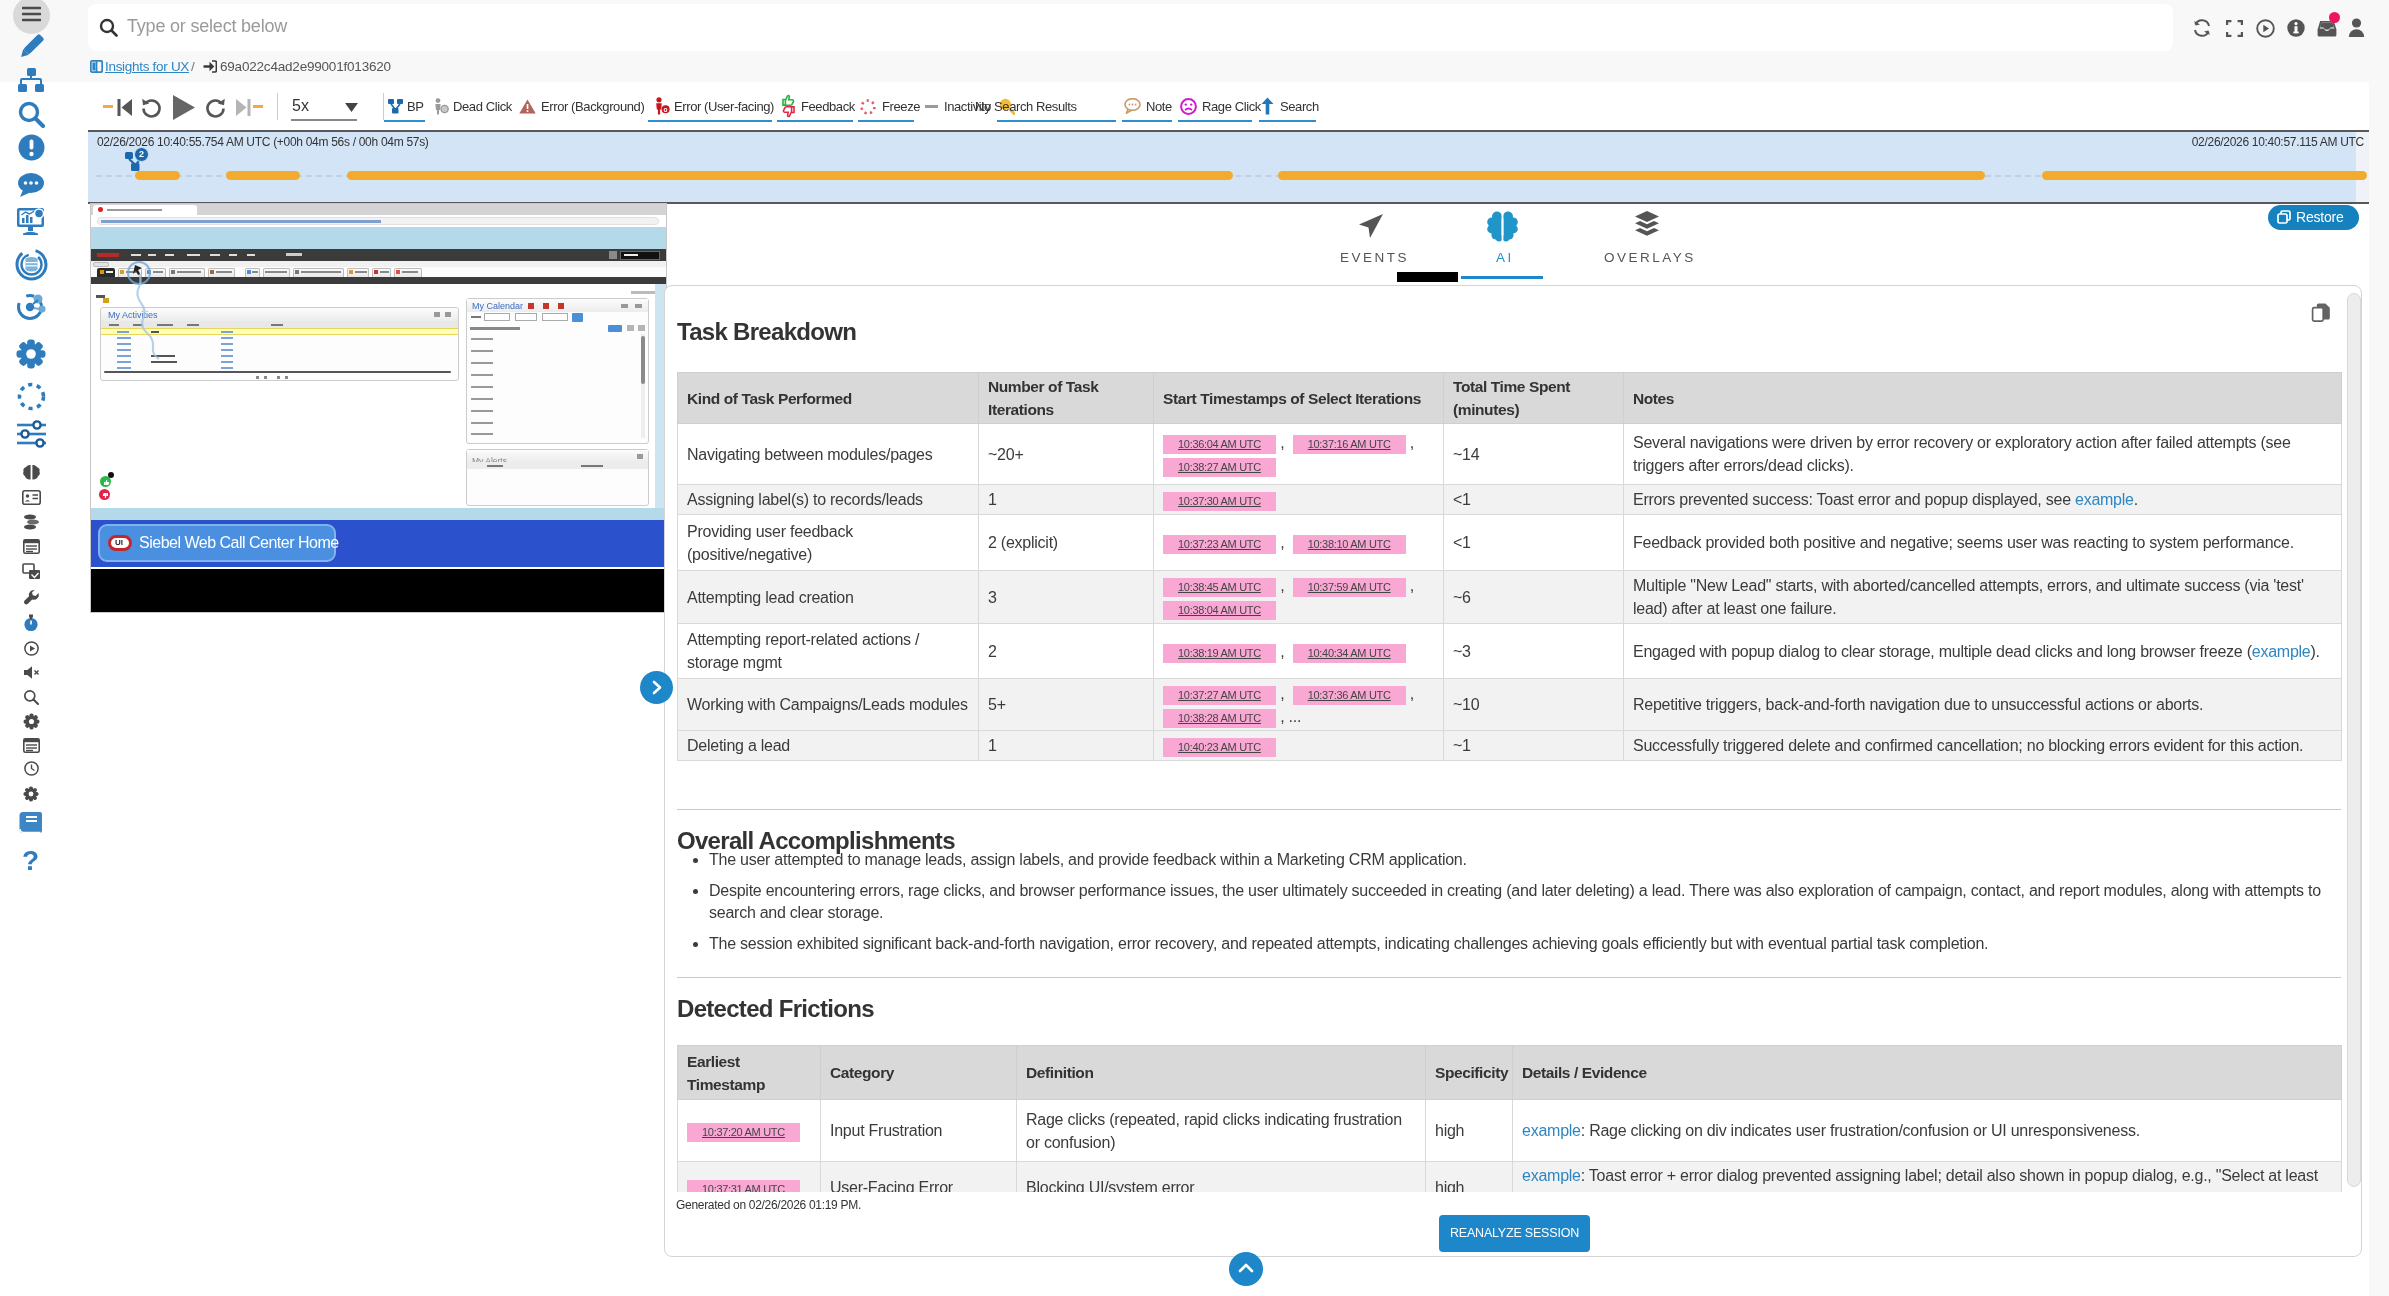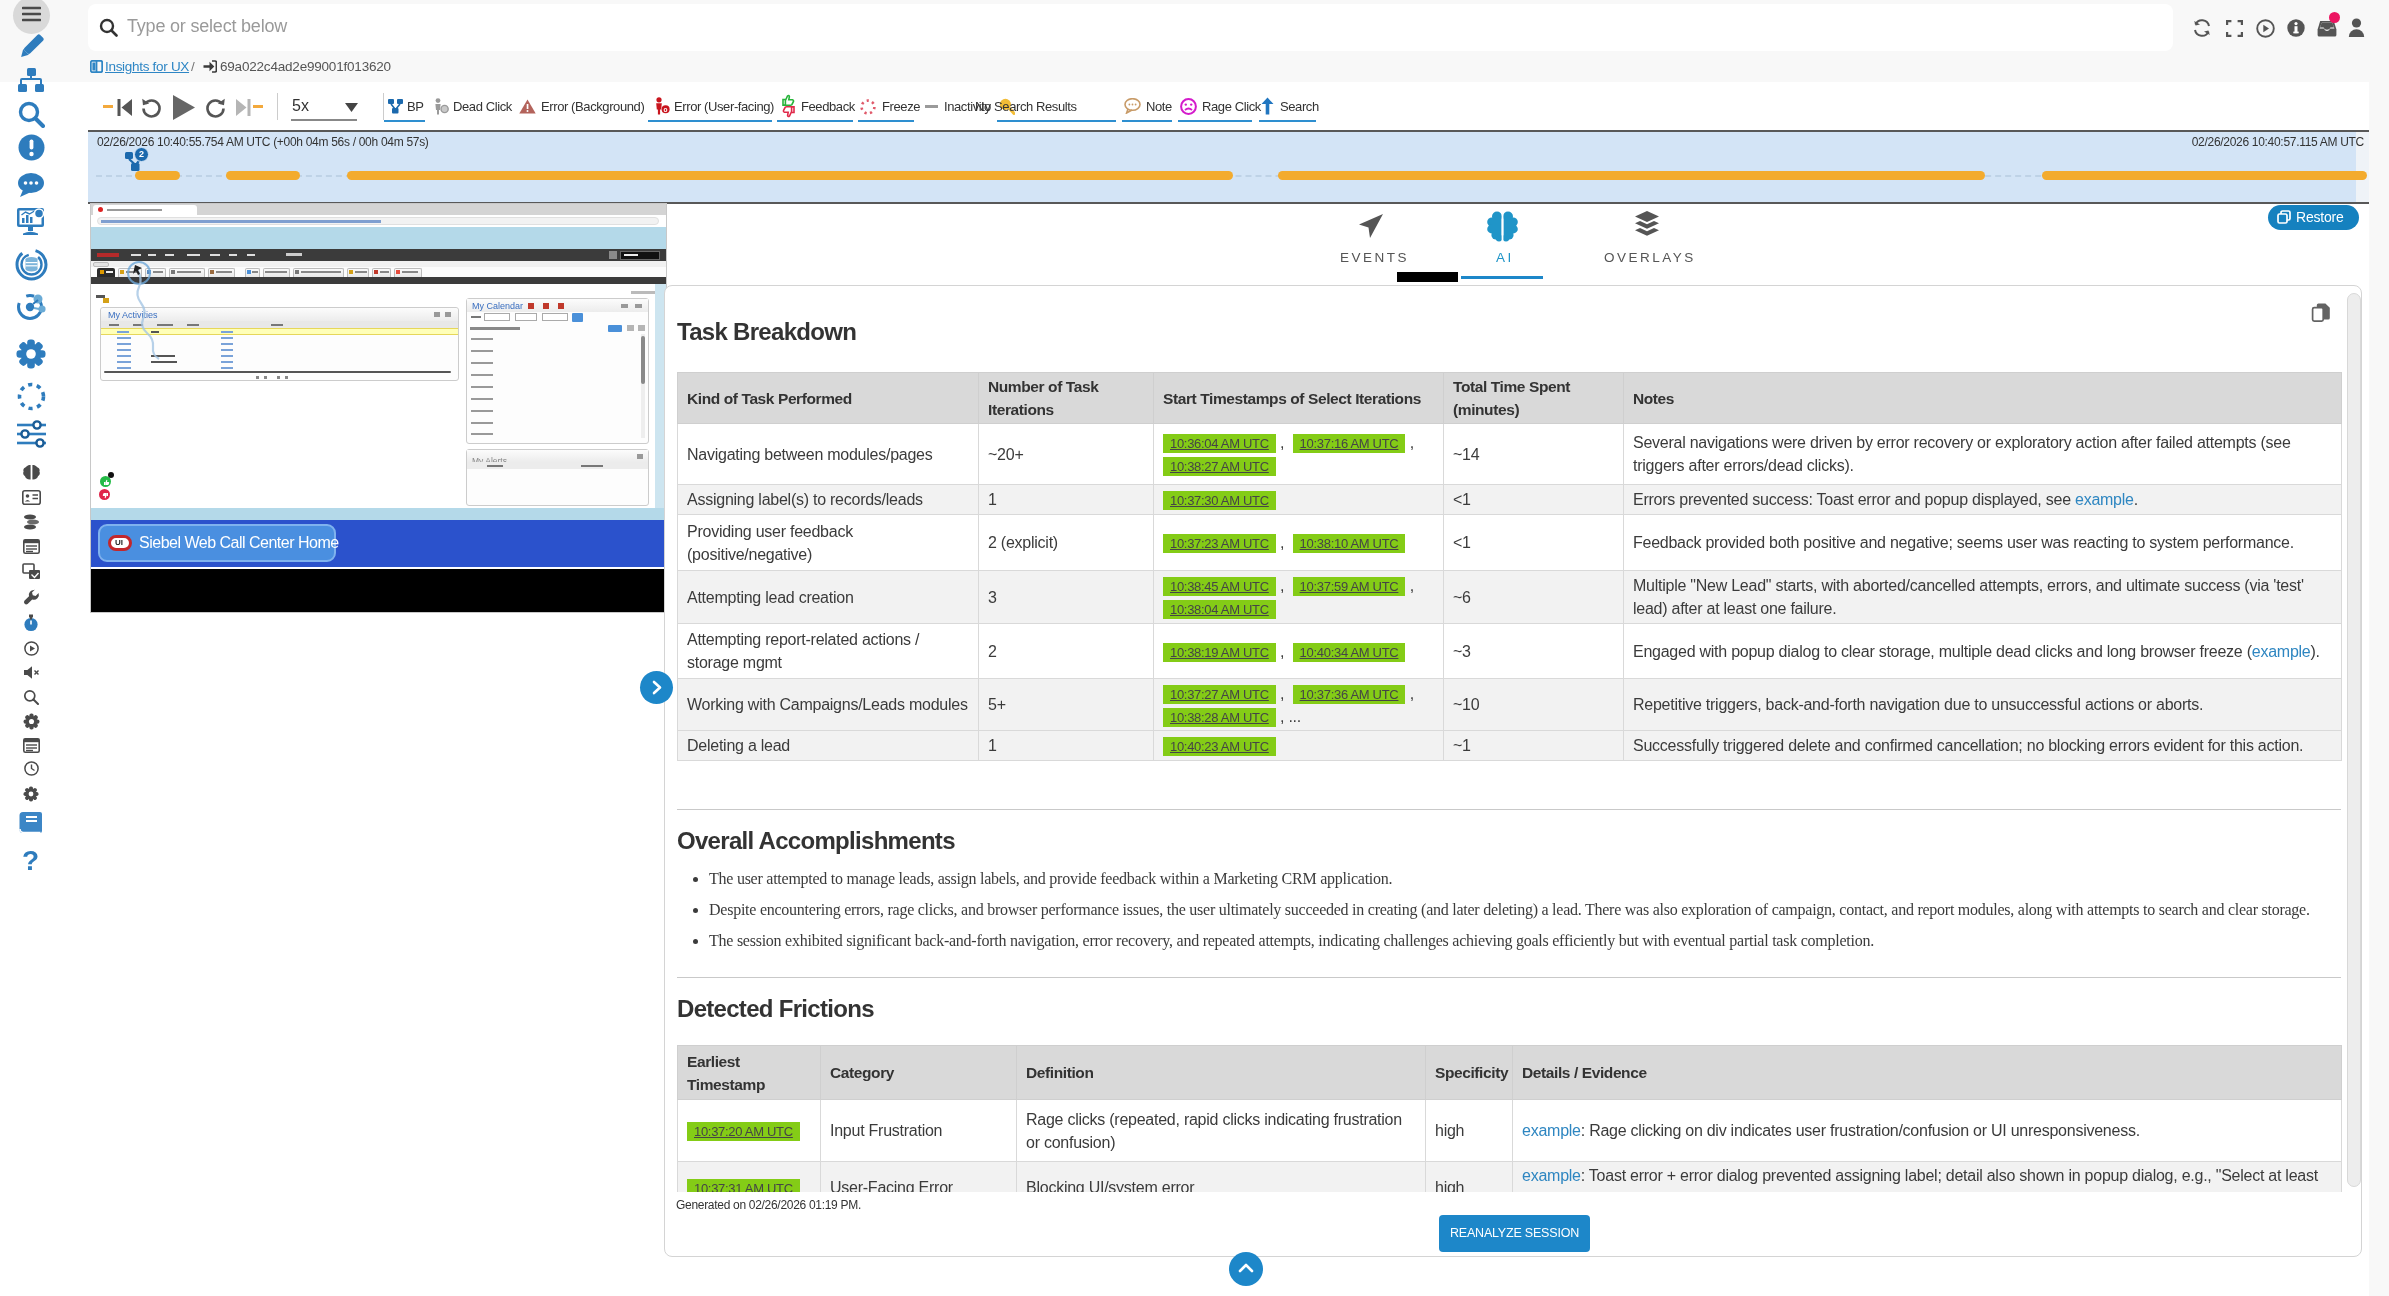--- a/index.html
+++ b/index.html
@@ -23,21 +23,21 @@
 .pv { position:absolute; }
 .pv.tb { top:63.5px; height:9.5px; background:linear-gradient(#fafafa,#e8e8e8); border:1px solid #bbb; border-bottom:none; border-radius:2px 2px 0 0; }
 .tablab { position:absolute; top:250px; font-size:13.5px; letter-spacing:2.5px; color:#555; }
 #card { left:664px; top:285px; width:1698px; height:972px; background:#fff; border:1px solid #d4d4d4; border-radius:8px; }
 #cardclip { position:absolute; left:0; top:0; width:1696px; height:906px; overflow:hidden; border-radius:8px 8px 0 0; }
 h2.sec { font-size:24px; letter-spacing:-0.7px; font-weight:bold; color:#333; line-height:26px; }
 table.t { border-collapse:collapse; table-layout:fixed; width:1664px; font-size:16px; letter-spacing:-0.25px; color:#3b3b3b; }
 table.t th, table.t td { border:1px solid #d9d9d9; padding:2px 9px; vertical-align:middle; text-align:left; font-weight:normal; line-height:23px; }
 table.t th { background:#d9d9d9; font-weight:bold; color:#333; border-color:#cfcfcf; font-size:15.5px; letter-spacing:-0.4px; }
 table.t tr.g td { background:#f2f2f2; }
-.chip { background:#84cc16; color:#454545; font-size:13px; letter-spacing:-0.3px; text-decoration:underline; padding:1px 7px; white-space:nowrap; display:inline-block; line-height:17px; }
+.chip { background:#f9a8d4; color:#454545; font-size:11px; letter-spacing:-0.3px; text-decoration:underline; padding:1px 15px; white-space:nowrap; display:inline-block; line-height:17px; }
 .lnk { color:#2e86c1; }
 .hr { position:absolute; left:12px; width:1664px; height:0; border-top:1px solid #c9c9c9; }
 ul.bl { list-style:disc; margin-left:32px; }
 ul.bl li { font-size:16px; letter-spacing:-0.25px; line-height:22px; margin-bottom:9px; color:#3b3b3b; }
 #reanalyze { position:absolute; left:774px; top:929px; width:151px; height:37px; background:#1d87c9; color:#fff; font-size:12.5px; letter-spacing:-0.2px; text-align:center; line-height:37px; border-radius:4px; }
 #genon { position:absolute; left:11px; top:912px; font-size:12px; letter-spacing:-0.3px; color:#333; }
 #upbtn { left:1229px; top:1252px; width:34px; height:34px; border-radius:50%; background:#1d87c9; }
 #copyr { left:88px; top:1350px; width:2281px; text-align:center; font-size:13px; letter-spacing:-0.25px; color:#333; }
 svg { display:block; }
 </style>
@@ -806,21 +806,21 @@
                 <td>1</td>
                 <td><span class="chip">10:40:23 AM UTC</span></td>
                 <td>~1</td>
                 <td>Successfully triggered delete and confirmed cancellation; no blocking errors evident for this action.</td>
               </tr>
         </tbody>
           </table>
       </div>
       <div class="hr" style="top:523px;"></div>
       <h2 class="sec" style="position:absolute; left:12px; top:542px;">Overall Accomplishments</h2>
-      <div style="position:absolute; left:12px; top:582px; width:1664px;font-family:Liberation Serif, serif;">
+      <div style="position:absolute; left:12px; top:563px; width:1664px;">
         <ul class="bl">
           <li>The user attempted to manage leads, assign labels, and provide feedback within a Marketing CRM application.</li>
           <li>Despite encountering errors, rage clicks, and browser performance issues, the user ultimately succeeded in creating (and later deleting) a lead. There was also exploration of campaign, contact, and report modules, along with attempts to search and clear storage.</li>
           <li>The session exhibited significant back-and-forth navigation, error recovery, and repeated attempts, indicating challenges achieving goals efficiently but with eventual partial task completion.</li>
         </ul>
       </div>
       <div class="hr" style="top:691px;"></div>
       <h2 class="sec" style="position:absolute; left:12px; top:710px;">Detected Frictions</h2>
       <div style="position:absolute; left:12px; top:759px;">
         <table class="t" id="frict">

